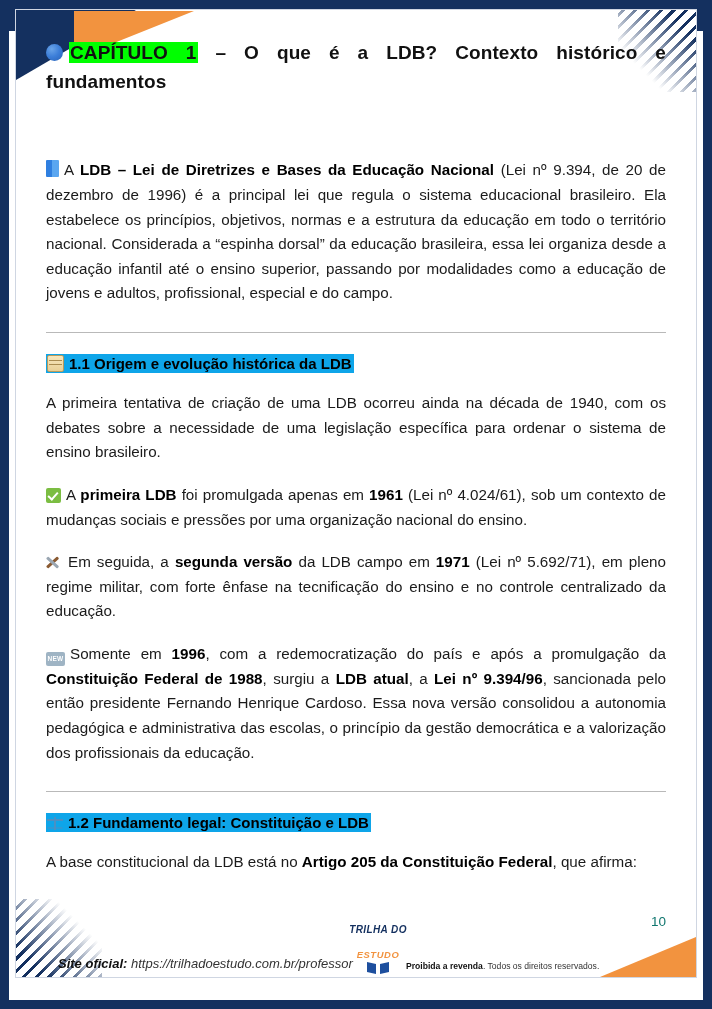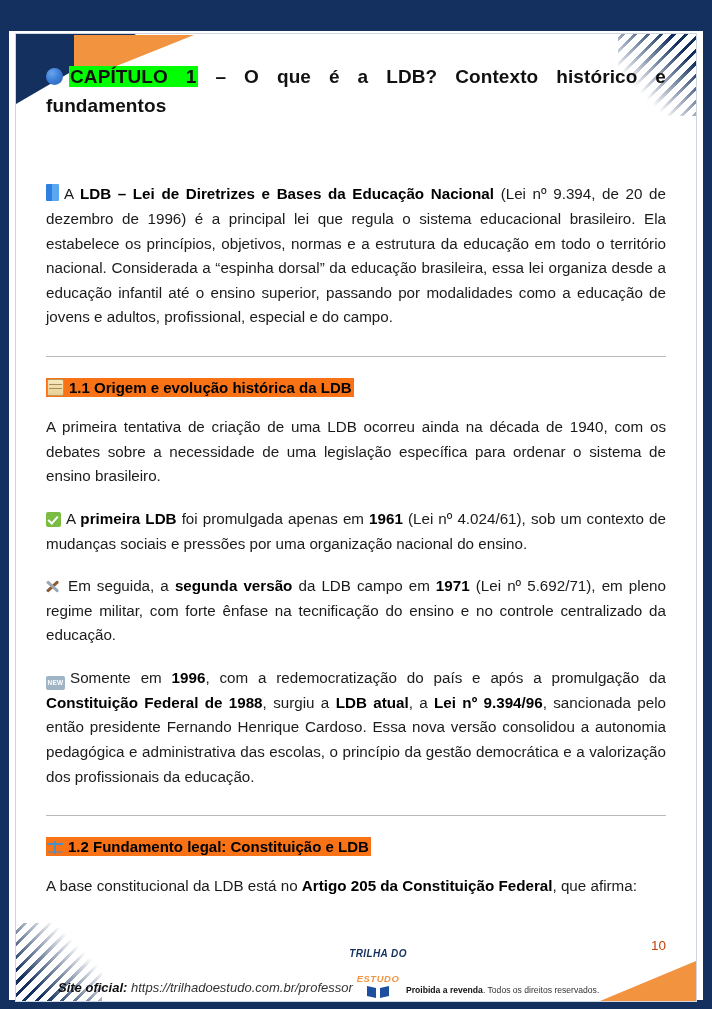--- a/index.html
+++ b/index.html
@@ -58,21 +58,21 @@
     color: #ffffff;
     letter-spacing: .2px;
     white-space: nowrap;
     margin-top: 48px;
   }
   .topbar-text .brand { color: #7ea6e0; }
 
   
   .sheet {
     position: absolute;
-    left: 16px; top: 34px;
+    left: 16px; top: 10px;
     width: 680px; height: 967px;
     background: #ffffff;
     overflow: hidden;
     box-shadow: 0 0 0 1px #cfd6e2;
   }
 
   
   .corner-tl-navy {
     position: absolute; left: 0; top: 0;
     width: 0; height: 0;
@@ -175,21 +175,21 @@
   }
 
   h2.section-head {
     margin: 0;
     font-size: 15px;
     font-weight: bold;
     color: #000000;
     display: inline-block;
   }
   .hl-yellow {
-    background: #f97316;
+    background: #0ea5e9;
     padding: 1px 2px 1px 1px;
   }
 
   
   .ico {
     display: inline-block;
     vertical-align: -2px;
     margin-right: 5px;
   }
   .ico-bluebook {
@@ -292,21 +292,21 @@
     background: #4a90c4;
     box-shadow: 0 8px 0 -0.5px #4a90c4;
   }
 
   
   .page-number {
     position: absolute;
     right: 30px;
     bottom: 48px;
     font-size: 13.5px;
-    color: #c2410c;
+    color: #0f766e;
   }
 
   
   .footer {
     position: absolute;
     left: 0; right: 0; bottom: 0;
     height: 46px;
   }
   .footer-orange {
     position: absolute;

